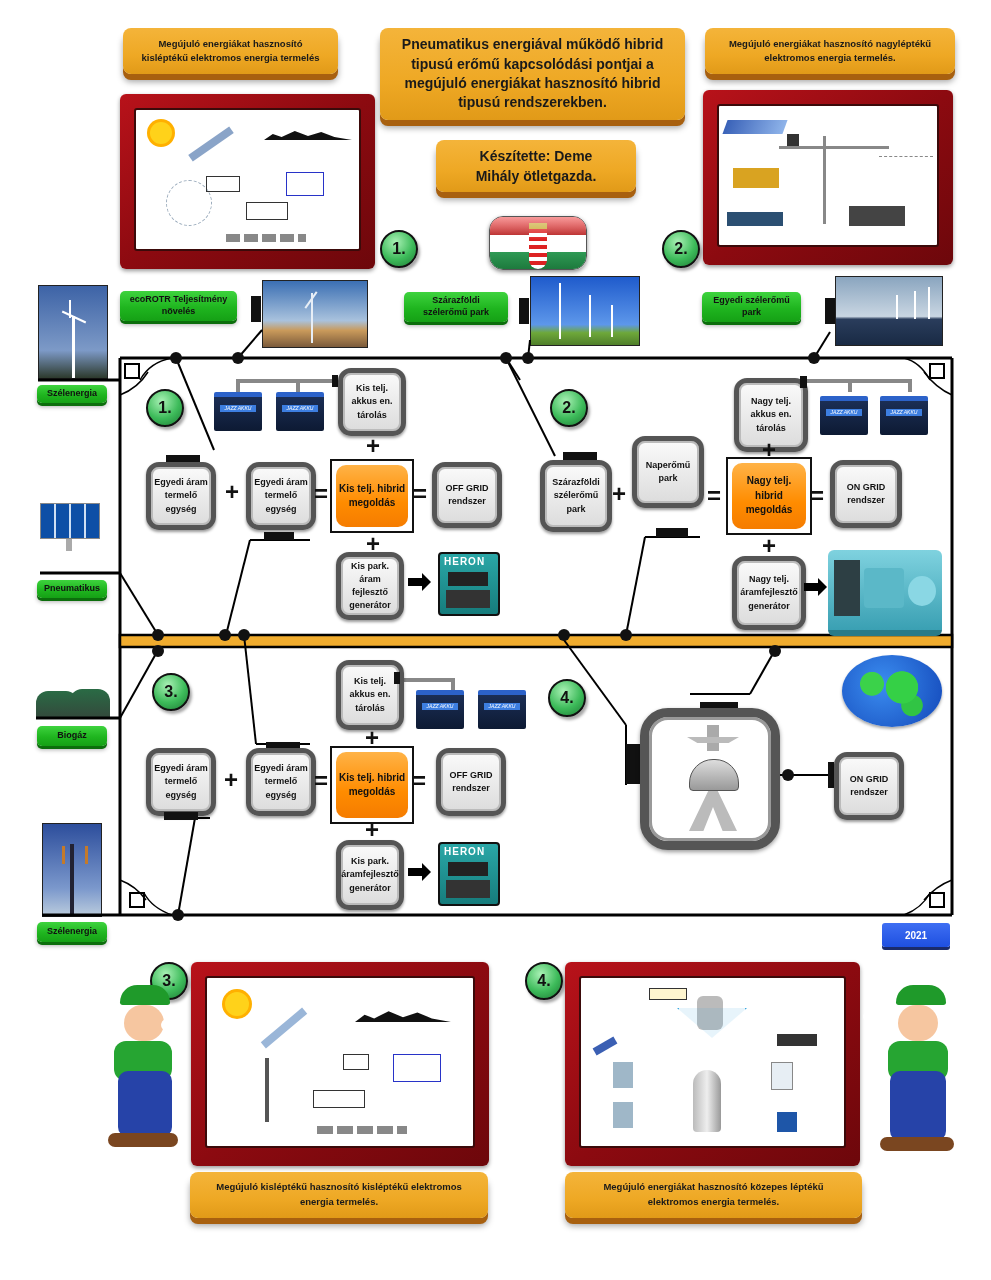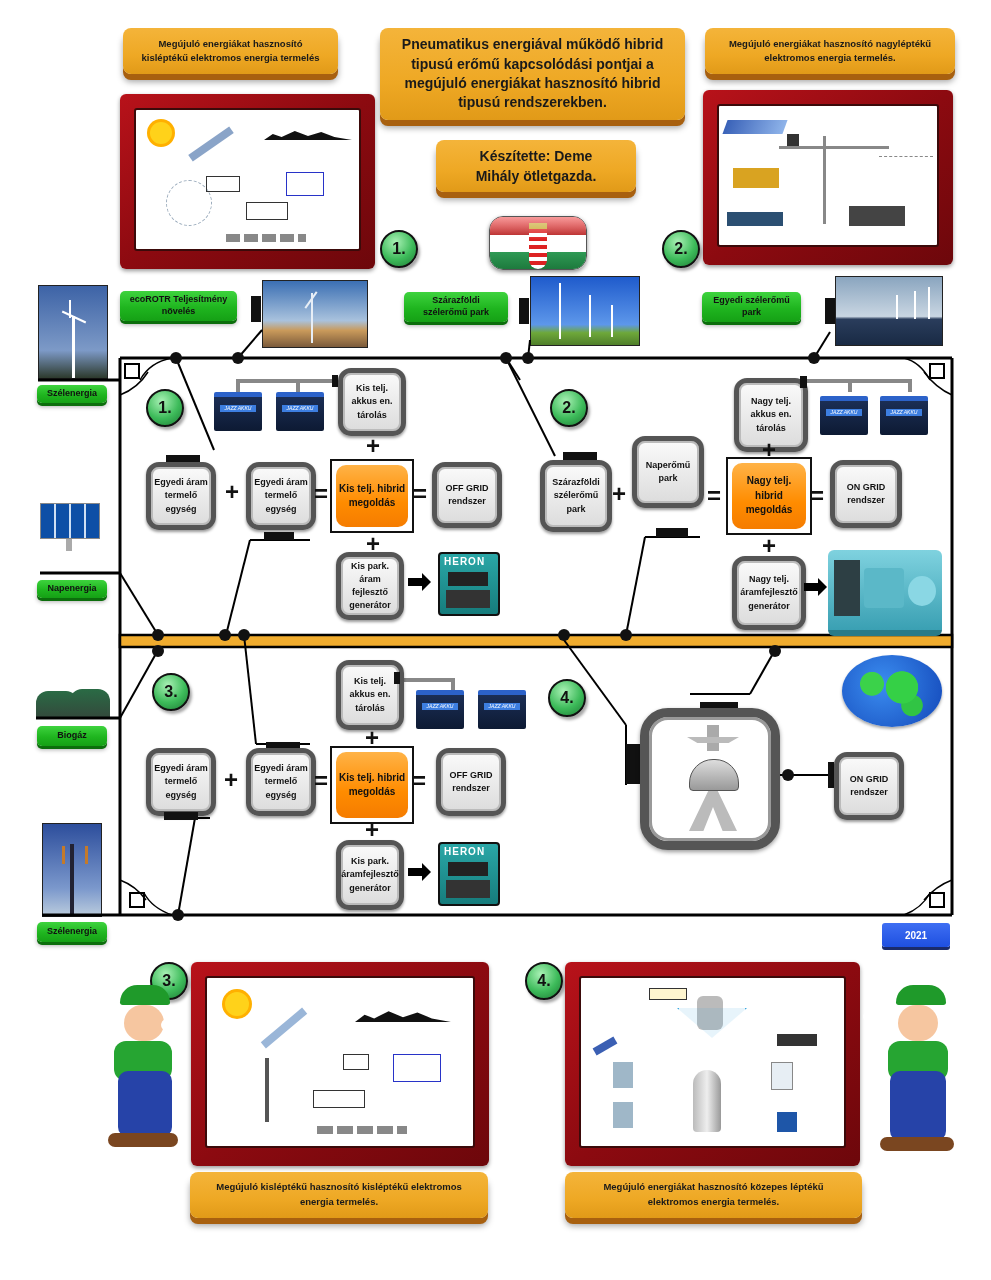--- a/index.html
+++ b/index.html
@@ -81,21 +81,21 @@
   <div style="position:absolute;left:33px;top:30px;width:3px;height:62px;background:#fff;"></div>
   <div style="position:absolute;left:22px;top:30px;width:26px;height:2px;background:#fff;transform:rotate(25deg);"></div>
   <div style="position:absolute;left:30px;top:14px;width:2px;height:18px;background:#fff;"></div>
 </div>
 <div class="green-label" style="left:37px;top:385px;width:70px;height:18px;">Szélenergia</div>
 
 <div class="abs" style="left:40px;top:503px;width:58px;height:48px;">
   <div style="width:58px;height:34px;background:repeating-linear-gradient(90deg,#0d4fa6 0 13px,#cfe0f4 13px 15px),#0d4fa6;border:1px solid #888;"></div>
   <div style="margin:0 auto;width:6px;height:12px;background:#aaa;"></div>
 </div>
-<div class="green-label" style="left:37px;top:580px;width:70px;height:18px;">Napenergia</div>
+<div class="green-label" style="left:37px;top:580px;width:70px;height:18px;">Pneumatikus</div>
 
 <div class="abs" style="left:36px;top:685px;width:74px;height:34px;">
   <div style="position:absolute;left:0;top:6px;width:42px;height:26px;background:linear-gradient(#2a6b45,#334a3c);border-radius:12px 12px 0 0;"></div>
   <div style="position:absolute;left:34px;top:4px;width:40px;height:28px;background:linear-gradient(#2a6b45,#334a3c);border-radius:12px 12px 0 0;"></div>
 </div>
 <div class="green-label" style="left:37px;top:726px;width:70px;height:20px;">Biogáz</div>
 
 <div class="photo" style="left:42px;top:823px;width:58px;height:92px;background:linear-gradient(#2d4e9c,#7b98cc 70%,#bcd);">
   <div style="position:absolute;left:27px;top:20px;width:4px;height:72px;background:#223;"></div>
   <div style="position:absolute;left:19px;top:22px;width:20px;height:18px;border-left:3px solid #c47a2a;border-right:3px solid #c47a2a;"></div>

